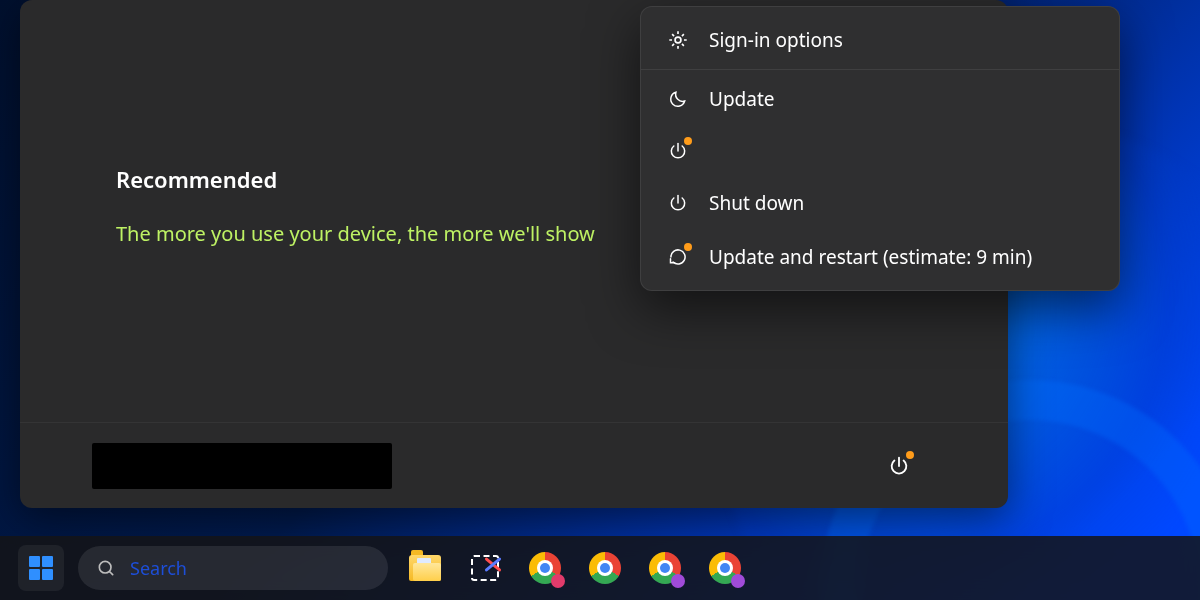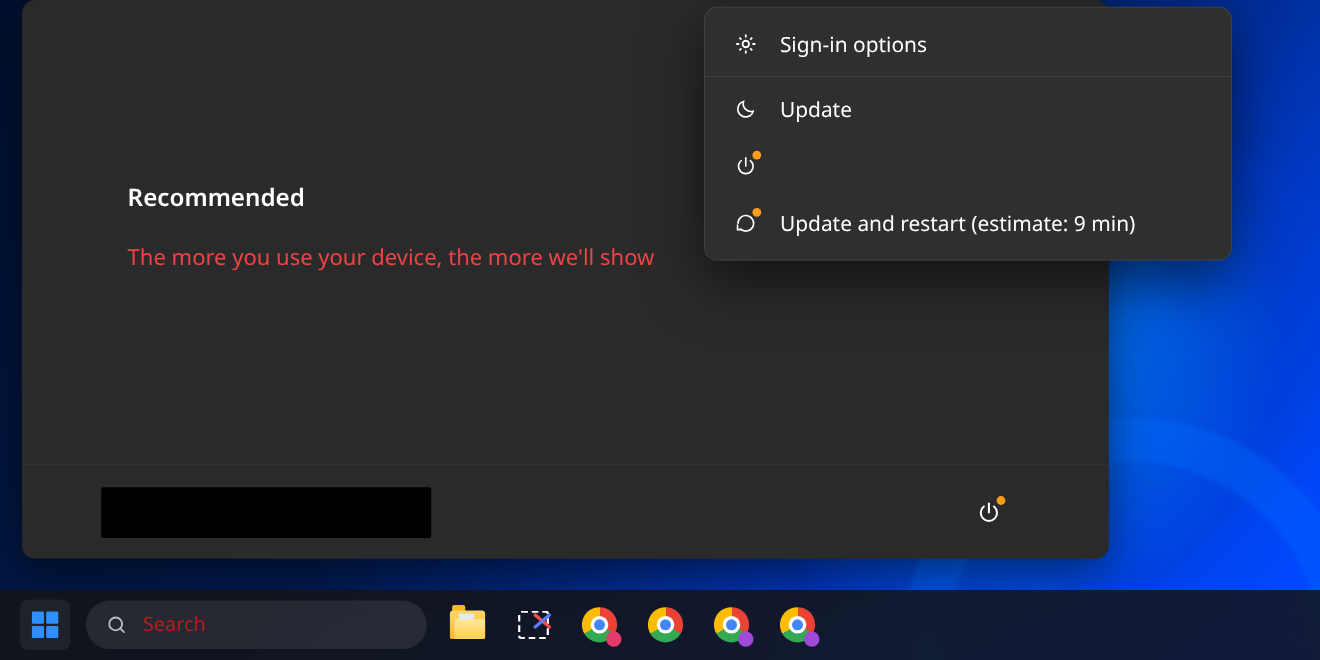--- a/index.html
+++ b/index.html
@@ -25,21 +25,21 @@
   .start-panel {
     position: absolute;
     left: 20px; top: 0; width: 988px; height: 508px;
     background: #2a2a2b;
     border-radius: 12px;
     box-shadow: 0 10px 40px rgba(0,0,0,0.5);
     color: #fff;
   }
   .recommended-block { position: absolute; left: 96px; top: 164px; right: 60px; }
   .recommended-title { font-size: 22px; font-weight: 600; color: #fff; }
-  .recommended-sub { font-size: 20px; color: #ef4444; margin-top: 26px; }
+  .recommended-sub { font-size: 20px; color: #bef264; margin-top: 26px; }
 
   .start-footer {
     position: absolute; left: 0; right: 0; bottom: 0; height: 86px;
     border-top: 1px solid rgba(255,255,255,0.05);
     display: flex; align-items: center; justify-content: space-between;
     padding: 0 90px 0 72px;
   }
   .user-block { width: 300px; height: 46px; background: #000; border-radius: 2px; }
   .power-button { width: 38px; height: 38px; display: flex; align-items: center; justify-content: center; border-radius: 6px; cursor: pointer; position: relative; }
   .power-button .dot { position: absolute; top: 4px; right: 4px; width: 8px; height: 8px; background: #ff9c1a; border-radius: 50%; }
@@ -76,21 +76,21 @@
   }
   .start-btn {
     width: 46px; height: 46px; border-radius: 8px; background: rgba(255,255,255,0.06);
     display: flex; align-items: center; justify-content: center; cursor: pointer;
   }
   .win-logo { display: grid; grid-template-columns: 11px 11px; grid-template-rows: 11px 11px; gap: 2px; }
   .win-logo span { background: #2f8fff; border-radius: 1px; }
   .search-box {
     width: 310px; height: 44px; background: rgba(255,255,255,0.09);
     border-radius: 22px; display: flex; align-items: center; gap: 14px;
-    padding: 0 18px; color: #b91c1c; font-size: 18px; cursor: text;
+    padding: 0 18px; color: #1d4ed8; font-size: 18px; cursor: text;
   }
   .task-icon { width: 46px; height: 46px; border-radius: 8px; display: flex; align-items: center; justify-content: center; cursor: pointer; }
 
   .explorer-folder { width: 32px; height: 26px; position: relative; }
   .explorer-folder .back { position: absolute; inset: 0; background: linear-gradient(#ffd76a,#f5b924); border-radius: 3px 3px 2px 2px; }
   .explorer-folder .tab { position: absolute; top: -5px; left: 2px; width: 12px; height: 7px; background: #f5b924; border-radius: 2px 2px 0 0; }
   .explorer-folder .front { position: absolute; left: 4px; right: 0; bottom: 0; height: 18px; background: linear-gradient(#ffe79b,#ffcf4a); border-radius: 2px; }
   .explorer-folder .paper { position: absolute; left: 8px; top: 3px; width: 14px; height: 10px; background: #dfeaff; border-radius: 1px; }
 
   .snip { width: 32px; height: 30px; position: relative; }
@@ -158,20 +158,29 @@
   <div class="power-item">
     <span class="ico">
       <svg width="20" height="20" viewBox="0 0 24 24" fill="none" stroke="#fff" stroke-width="1.8" stroke-linecap="round">
           <path d="M12 3v9"></path>
           <path d="M7 6a8 8 0 1 0 10 0"></path>
         </svg>
       <span class="dot"></span>
     </span>
   </div>
 
+  <div class="power-item">
+    <span class="ico">
+      <svg width="20" height="20" viewBox="0 0 24 24" fill="none" stroke="#fff" stroke-width="1.8" stroke-linecap="round">
+          <path d="M12 3v9"></path>
+          <path d="M7 6a8 8 0 1 0 10 0"></path>
+        </svg>
+    </span>
+    <span>Shut down</span>
+  </div>
 
   <div class="power-item">
     <span class="ico">
       <svg width="20" height="20" viewBox="0 0 24 24" fill="none" stroke="#fff" stroke-width="1.8" stroke-linecap="round">
           <path d="M3.5 12a8.5 8.5 0 1 1 2.6 6.1"></path>
           <path d="M3 14v5h5"></path>
         </svg>
       <span class="dot"></span>
     </span>
     <span>Update and restart (estimate: 9 min)</span>

